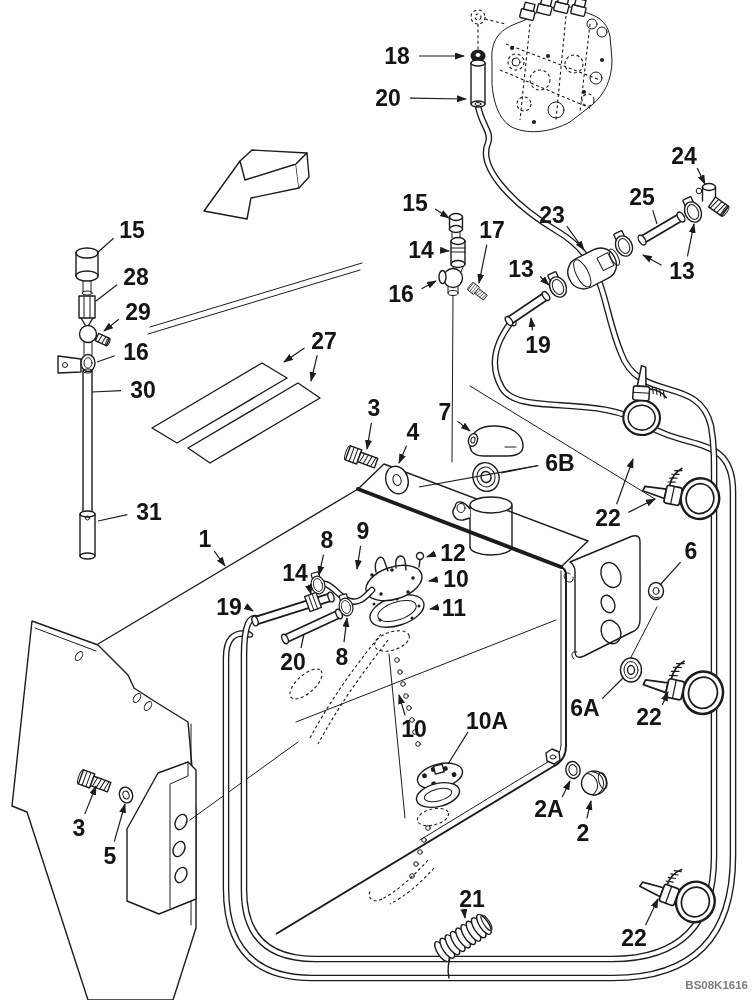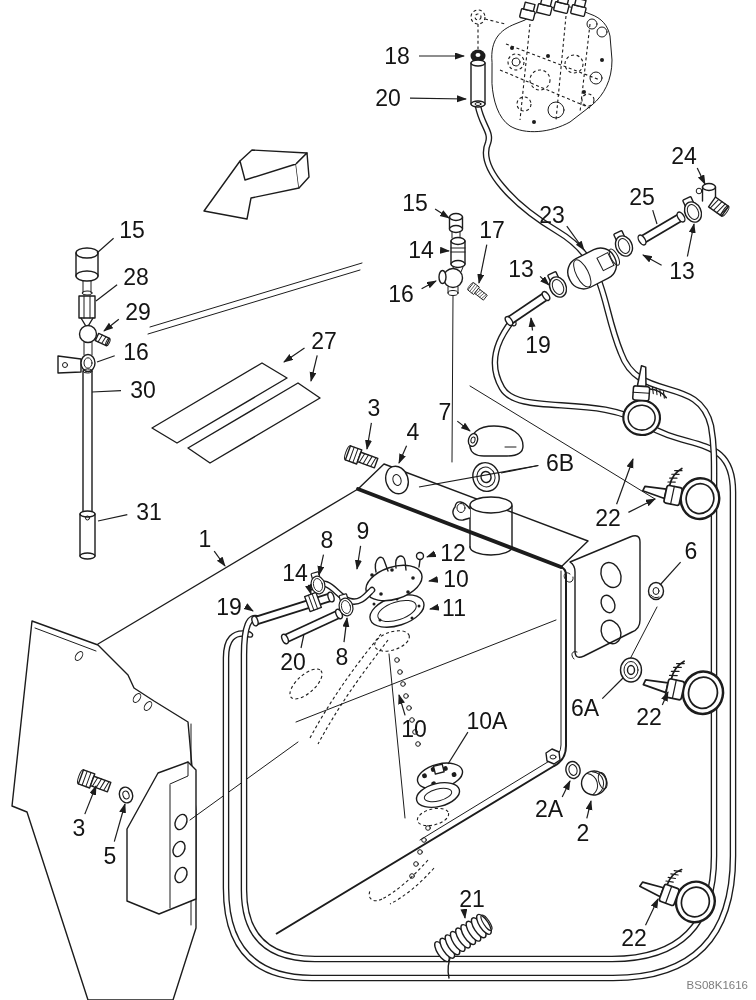--- a/index.html
+++ b/index.html
@@ -1,16 +1,16 @@
 <!DOCTYPE html>
 <html><head>
 <meta charset="utf-8">
 <style>
   html,body{margin:0;padding:0;background:#fff;}
-  #stage{position:relative;width:756px;height:1000px;background:#7dd3fc;overflow:hidden;}
+  #stage{position:relative;width:756px;height:1000px;background:#7dd3fc;overflow:hidden;font-weight:bold;}
   svg{font-family:"Liberation Sans",sans-serif;}
   .ln{stroke:#1c1c1c;stroke-width:1.4;fill:none;stroke-linecap:round;stroke-linejoin:round;}
   .ln1{stroke:#1c1c1c;stroke-width:1;fill:none;stroke-linecap:round;}
   .ln2{stroke:#1c1c1c;stroke-width:2;fill:none;stroke-linejoin:round;}
   .thick{stroke:#1c1c1c;stroke-width:3.8;fill:none;stroke-linecap:round;}
   .wfill{fill:#ffffff;stroke:#1c1c1c;stroke-width:1.4;stroke-linejoin:round;}
   .wfill2{fill:#ffffff;stroke:#1c1c1c;stroke-width:2;stroke-linejoin:round;}
   .dash2{stroke:#1c1c1c;stroke-width:1.1;fill:none;stroke-dasharray:3 2.6;}
   .dark{fill:#1c1c1c;stroke:none;}
   .hose-o{stroke:#1c1c1c;stroke-width:6.6;fill:none;stroke-linecap:round;}

